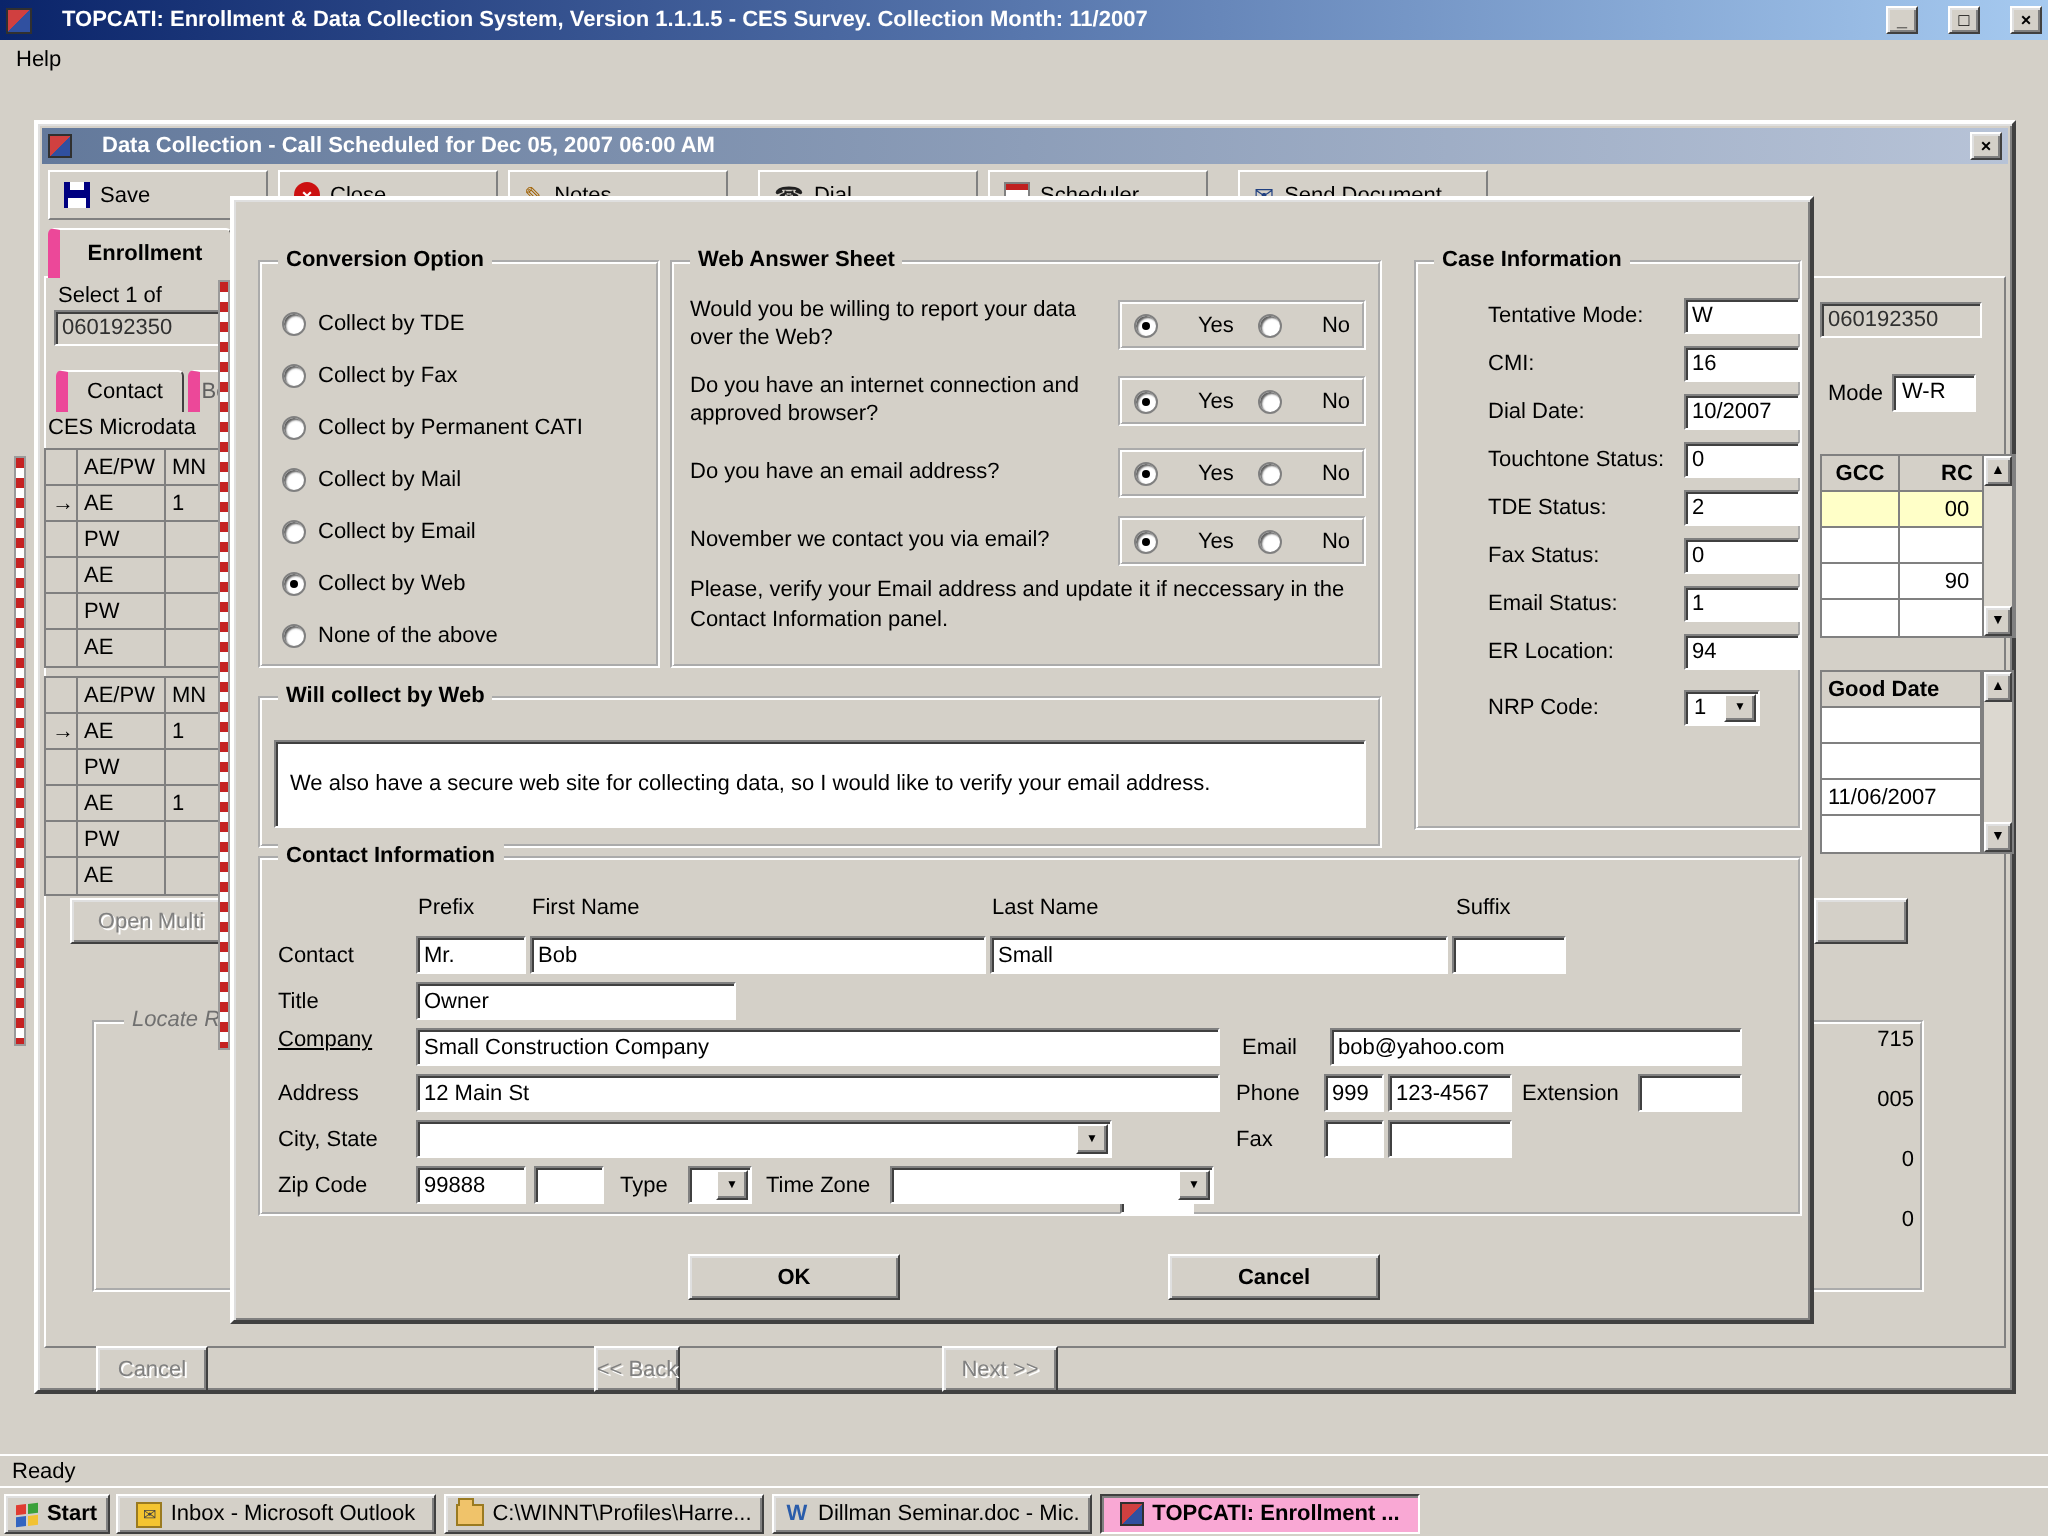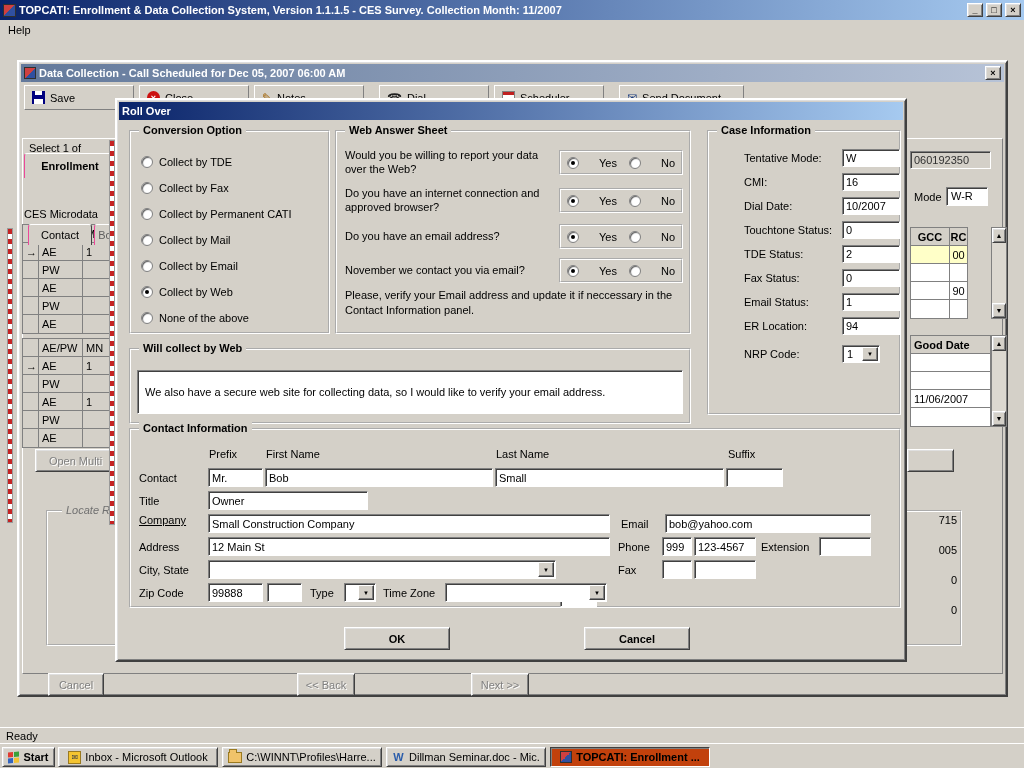--- a/index.html
+++ b/index.html
@@ -7,56 +7,56 @@
 body{font-family:"Liberation Sans","DejaVu Sans",sans-serif;font-size:11px;color:#000;}
 .screen{position:relative;width:1024px;height:768px;background:#d4d0c8;overflow:hidden;}
 .abs{position:absolute;}
 .raised{border:2px solid;border-color:#ffffff #404040 #404040 #ffffff;box-shadow:inset 1px 1px 0 #dfdfdf, inset -1px -1px 0 #808080;background:#d4d0c8;}
 .raised-thin{border:1px solid;border-color:#ffffff #808080 #808080 #ffffff;background:#d4d0c8;}
 .field{background:#ffffff;border:1px solid;border-color:#808080 #ffffff #ffffff #808080;box-shadow:inset 1px 1px 0 #404040;}
 .field.disabled{background:#d4d0c8;color:#303030;}
 input.field{outline:none;font-family:inherit;font-size:11px;padding:1px 3px;}
 .btn{background:#d4d0c8;border:1px solid;border-color:#ffffff #404040 #404040 #ffffff;box-shadow:inset 1px 1px 0 #dfdfdf, inset -1px -1px 0 #808080;display:flex;align-items:center;justify-content:center;font-family:inherit;}
 .btn.disabled{color:#808080;text-shadow:1px 1px 0 #fff;}
-.tbar{display:flex;align-items:center;gap:3px;padding:0 3px;color:#fff;font-weight:bold;overflow:hidden;}
+.tbar{display:flex;align-items:center;gap:15px;padding:0 3px;color:#fff;font-weight:bold;overflow:hidden;}
 .tbar-active{background:linear-gradient(90deg,#0a246a,#a6caf0);}
 .tbar-inactive{background:linear-gradient(90deg,#63799b,#b7c3d7);}
 .tbar-text{flex:1;white-space:nowrap;overflow:hidden;font-size:11px;}
 .wbtn{width:16px;height:14px;font-size:9px;font-weight:bold;color:#000;flex:none;}
 .icon-app{width:13px;height:13px;flex:none;background:linear-gradient(135deg,#d04040 0 50%,#3050a0 50% 100%);border:1px solid #303030;}
 .gb{border:2px groove #ffffff;position:absolute;}
 .gb-title{position:absolute;top:-8px;left:8px;background:#d4d0c8;padding:0 4px;font-weight:bold;white-space:nowrap;}
 .radio{width:12px;height:12px;border-radius:50%;background:#fff;border:1px solid #808080;box-shadow:inset 1px 1px 1px #606060;position:relative;flex:none;display:inline-block;}
 .radio.sel::after{content:"";position:absolute;left:3px;top:3px;width:4px;height:4px;border-radius:50%;background:#000;}
 .opt-row{position:absolute;display:flex;align-items:center;gap:6px;height:15px;white-space:nowrap;}
 .yn{border:2px groove #ffffff;display:flex;align-items:center;justify-content:center;gap:12px;background:#d4d0c8;}
 .yn-opt{display:flex;align-items:center;gap:20px;}
 .combo{position:absolute;background:#fff;border:1px solid;border-color:#808080 #fff #fff #808080;box-shadow:inset 1px 1px 0 #404040;}
 .combo .val{position:absolute;left:4px;top:2px;right:18px;white-space:nowrap;overflow:hidden;}
 .ddbtn{position:absolute;top:1px;right:1px;bottom:1px;width:16px;background:#d4d0c8;border:1px solid;border-color:#fff #404040 #404040 #fff;box-shadow:inset -1px -1px 0 #808080;display:flex;align-items:center;justify-content:center;font-size:6px;color:#000;}
 .grid{position:absolute;border:1px solid #808080;background:#d4d0c8;}
 .grow{display:flex;height:18px;border-bottom:1px solid #808080;}
 .gcell{border-right:1px solid #808080;display:flex;align-items:center;padding:0 3px;overflow:hidden;white-space:nowrap;}
-.tab{position:absolute;background:#d4d0c8;border-top:1px solid #fff;border-left:1px solid #ec4899;border-right:1px solid #404040;border-radius:3px 3px 0 0;display:flex;align-items:center;justify-content:center;z-index:3;margin-top:39px;}
+.tab{position:absolute;background:#d4d0c8;border-top:1px solid #fff;border-left:6px solid #ec4899;border-right:1px solid #404040;border-radius:3px 3px 0 0;display:flex;align-items:center;justify-content:center;z-index:3;}
 .toolbtn{position:absolute;top:23px;height:25px;display:flex;align-items:center;gap:5px;padding:0 7px;}
 .dash{position:absolute;width:6px;background:repeating-linear-gradient(180deg,#c52222 0 5px,#ffffff 5px 10px);border:1px solid #9a9a9a;z-index:5;}
 .num{position:absolute;width:55px;text-align:right;}
 .ci-row{position:absolute;left:8px;width:180px;height:18px;}
 .ci-label{position:absolute;left:0;top:3px;white-space:nowrap;margin-left:27px;}
 .ci-input{position:absolute;left:125px;top:0;width:58px;height:18px;}
 .icon-save{width:13px;height:13px;background:#000080;position:relative;flex:none;}
 .icon-save::before{content:"";position:absolute;left:3px;top:0;width:7px;height:4px;background:#fff;}
 .icon-save::after{content:"";position:absolute;left:2px;bottom:0;width:9px;height:5px;background:#fff;}
 .icon-close-red{width:13px;height:13px;border-radius:50%;background:#cc1111;color:#fff;font-size:9px;font-weight:bold;display:flex;align-items:center;justify-content:center;flex:none;}
 .icon-cal{width:13px;height:13px;background:#fff;border:1px solid #808080;position:relative;flex:none;}
 .icon-cal::before{content:"";position:absolute;top:0;left:0;right:0;height:3px;background:#c02020;}
 .icon-folder{width:14px;height:11px;background:#f0c36a;border:1px solid #9a7a20;position:relative;flex:none;}
 .icon-folder::before{content:"";position:absolute;top:-4px;left:0;width:6px;height:3px;background:#f0c36a;border:1px solid #9a7a20;border-bottom:none;}
 .tb-btn{position:absolute;top:3px;height:20px;display:flex;align-items:center;gap:4px;padding:0 5px;font-size:11px;overflow:hidden;white-space:nowrap;}
-.tb-btn.active{border-color:#404040 #fff #fff #404040;box-shadow:inset 1px 1px 0 #808080;background:#c2410c;font-weight:bold;}
+.tb-btn.active{border-color:#404040 #fff #fff #404040;box-shadow:inset 1px 1px 0 #808080;background:#f9a8d4;font-weight:bold;}
 .tray-ic{width:13px;height:13px;flex:none;display:flex;align-items:center;justify-content:center;font-size:9px;}
 .flag{display:grid;grid-template-columns:5px 5px;grid-template-rows:5px 5px;gap:1px;flex:none;transform:skewY(-6deg);}
 .flag i{display:block;width:5px;height:5px;}
 .sb{position:absolute;width:16px;background:#dcd8d0;border:1px solid #808080;}
 .sbtn{position:absolute;left:0;width:14px;height:15px;font-size:7px;}
 </style>
 </head>
 <body>
 
 <div class="screen">
@@ -188,21 +188,21 @@
       </div>
     </div>
 
     <div class="abs btn disabled" style="left:16px;top:387px;width:81px;height:23px;overflow:hidden;white-space:nowrap;">Open Multi</div>
     <div class="abs btn" style="left:888px;top:387px;width:47px;height:23px;"></div>
 
     <div class="abs field disabled" style="left:891px;top:89px;width:81px;height:18px;padding:2px 3px;">060192350</div>
     <div class="abs" style="left:895px;top:129px;">Mode</div>
     <div class="abs field" style="left:927px;top:125px;width:42px;height:19px;padding:2px 4px;">W-R</div>
 
-    <div class="grid" style="left:891px;top:165px;width:58px;">
+    <div class="grid" style="left:891px;top:165px;width:98px;">
       <div class="grow">
         <div class="gcell" style="width:39px;justify-content:center;font-weight:bold;">GCC</div>
         <div class="gcell" style="flex:1;border-right:none;justify-content:center;font-weight:bold;">RC</div>
       </div>
       <div class="grow" style="background:#ffffc8;">
         <div class="gcell" style="width:39px;"></div>
         <div class="gcell" style="flex:1;border-right:none;justify-content:center;">00</div>
       </div>
       <div class="grow" style="background:#fff;">
         <div class="gcell" style="width:39px;"></div>
@@ -246,31 +246,28 @@
 
     <div class="gb" style="left:27px;top:448px;width:916px;height:136px;">
       <span class="gb-title" style="font-weight:normal;font-style:italic;color:#707070;left:14px;">Locate R</span>
     </div>
     <div class="num" style="left:883px;top:452px;">715</div>
     <div class="num" style="left:883px;top:482px;">005</div>
     <div class="num" style="left:883px;top:512px;">0</div>
     <div class="num" style="left:883px;top:542px;">0</div>
 
     <div class="abs btn disabled" style="left:29px;top:611px;width:56px;height:23px;">Cancel</div>
-    <div class="abs btn disabled" style="left:278px;top:611px;width:58px;height:23px;">&lt;&lt; Back</div>
+    <div class="abs btn disabled" style="left:278px;top:611px;width:43px;height:23px;">&lt;&lt; Back</div>
     <div class="abs btn disabled" style="left:452px;top:611px;width:58px;height:23px;">Next &gt;&gt;</div>
   </div>
 
   <div class="dash" style="left:7px;top:228px;height:295px;"></div>
   <div class="dash" style="left:109px;top:140px;height:385px;"></div>
 
   <div class="abs raised" style="left:115px;top:98px;width:792px;height:564px;z-index:10;">
-    <div class="abs tbar tbar-active" style="left:2px;top:2px;width:784px;height:18px;">
-      <span class="tbar-text">Roll Over</span>
-    </div>
 
     <div class="gb" style="left:12px;top:30px;width:201px;height:204px;">
       <span class="gb-title">Conversion Option</span>
       <div class="opt-row" style="left:10px;top:22px;">
         <span class="radio"></span>
           <span>Collect by TDE</span>
       </div>
       <div class="opt-row" style="left:10px;top:48px;">
         <span class="radio"></span>
           <span>Collect by Fax</span>

